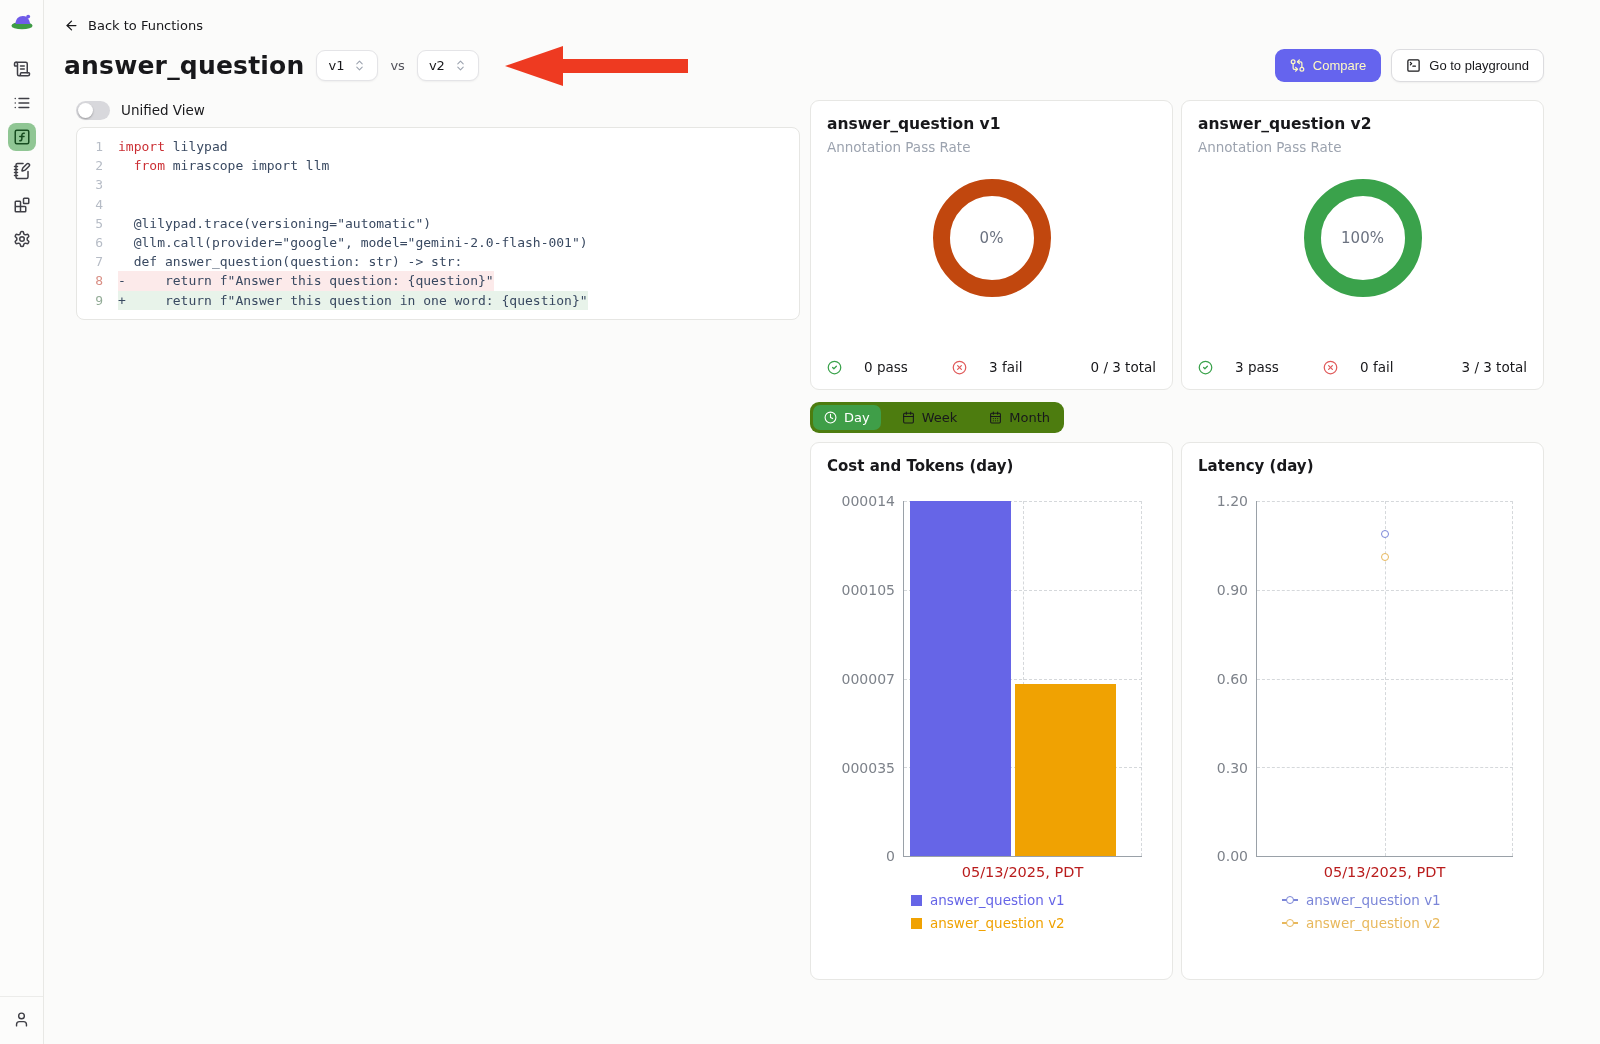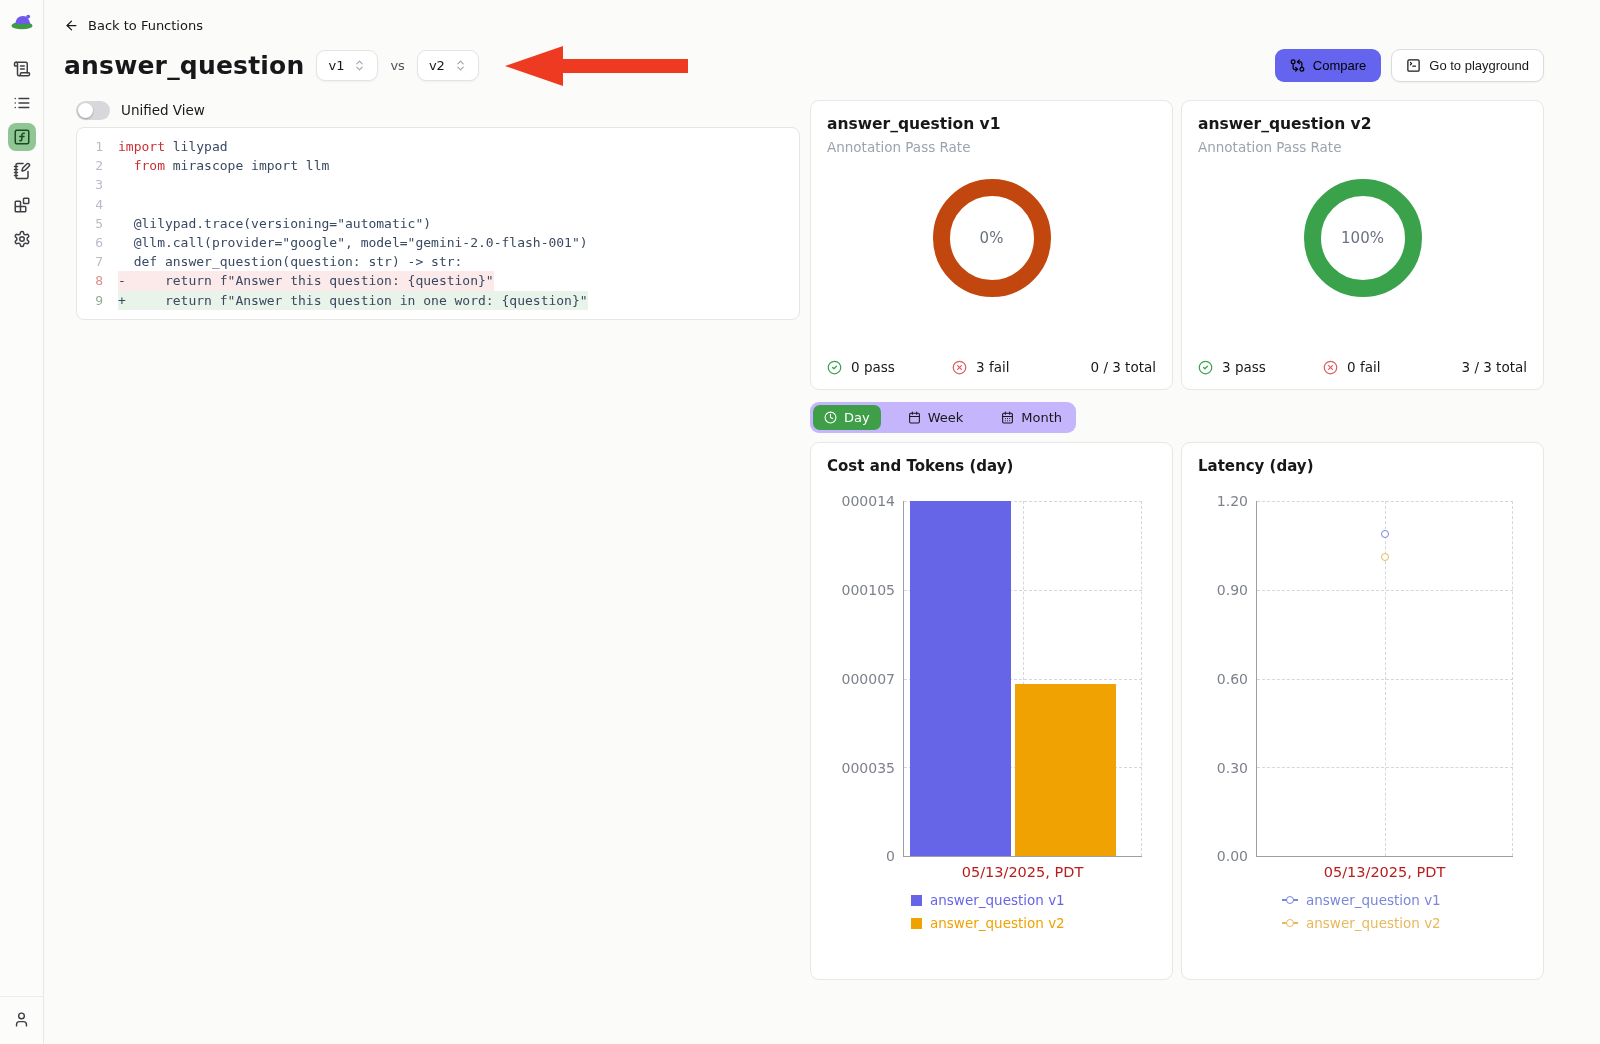--- a/index.html
+++ b/index.html
@@ -26,21 +26,21 @@
   .page-title { font-size:25px; font-weight:700; letter-spacing:.2px; }
   .select { display:flex; align-items:center; gap:9px; background:#fff; border:1px solid #e4e4e7;
     border-radius:9px; padding:7px 11px; font-size:13px; cursor:pointer;
     box-shadow:0 1px 2px rgba(0,0,0,.05); }
   .select .chev { color:#9ca3af; }
   .vs { color:#52525b; font-size:13px; }
   .arrow-annotation { margin-left:14px; margin-top:2px; }
   .header-actions { margin-left:auto; display:flex; gap:10px; }
   .btn { display:flex; align-items:center; gap:8px; font-size:13px; border-radius:9px;
     padding:8px 14px; cursor:pointer; border:1px solid transparent; }
-  .btn-primary { background:#6564ee; color:#000000;justify-content:space-between; }
+  .btn-primary { background:#6564ee; color:#fef9c3;justify-content:space-between; }
   .btn-outline { background:#fff; border-color:#dcdcdf; color:#18181b; box-shadow:0 1px 2px rgba(0,0,0,.05); }
 
   
   .tabs-band { margin-top:12px; background:#e3eee3; border-radius:9px 9px 0 0;
     padding:4px 5px; display:flex; align-items:center; gap:4px; }
   .tab { padding:6px 16px; font-size:13.5px; border-radius:8px; cursor:pointer; }
   .tab.active { background:#3f9e48; color:#fff; }
 
   
   .columns { display:flex; gap:10px; padding:12px 0 0 12px; flex:1; min-height:0; }
@@ -69,28 +69,28 @@
   
   .vcards { display:flex; gap:8px; }
   .vcard { flex:1; background:#fff; border:1px solid #e7e7e4; border-radius:9px;
     padding:14px 16px; height:290px; display:flex; flex-direction:column; }
   .vcard-title { font-size:15.5px; font-weight:700; }
   .vcard-sub { font-size:13.5px; color:#9ca3af; margin-top:6px; }
   .donut { width:118px; height:118px; border:17px solid #ccc; border-radius:50%;
     margin:24px auto 0; display:flex; align-items:center; justify-content:center; }
   .donut-label { font-size:15px; color:#6b7280; }
   .vstats { margin-top:auto; display:flex; align-items:center; font-size:13.5px; }
-  .vstat { display:flex; align-items:center; gap:9px; }
+  .vstat { display:flex; align-items:center; gap:22px; }
   .vstat.pass { width:38%; }
   .vstat.fail { flex:1; }
   .vtotal { margin-left:auto; }
 
   
   .period-row { margin:12px 0 9px; }
-  .segmented { display:inline-flex; background:#c4b5fd; border-radius:9px; padding:3px; gap:16px; }
+  .segmented { display:inline-flex; background:#4d7c0f; border-radius:9px; padding:3px; gap:10px; }
   .seg { display:flex; align-items:center; gap:7px; padding:5px 11px; font-size:13px;
     border-radius:7px; color:#18181b; cursor:pointer; background:transparent; border:none;
     font-family:inherit; }
   .seg.active { background:#3f9e48; color:#fff; }
 
   
   .chart-cards { display:flex; gap:8px; }
   .chart-card { flex:1; background:#fff; border:1px solid #e7e7e4; border-radius:9px;
     padding:14px 16px; height:538px; overflow:hidden; position:relative; min-width:0; }
   .chart-title { font-size:15px; font-weight:700; }

